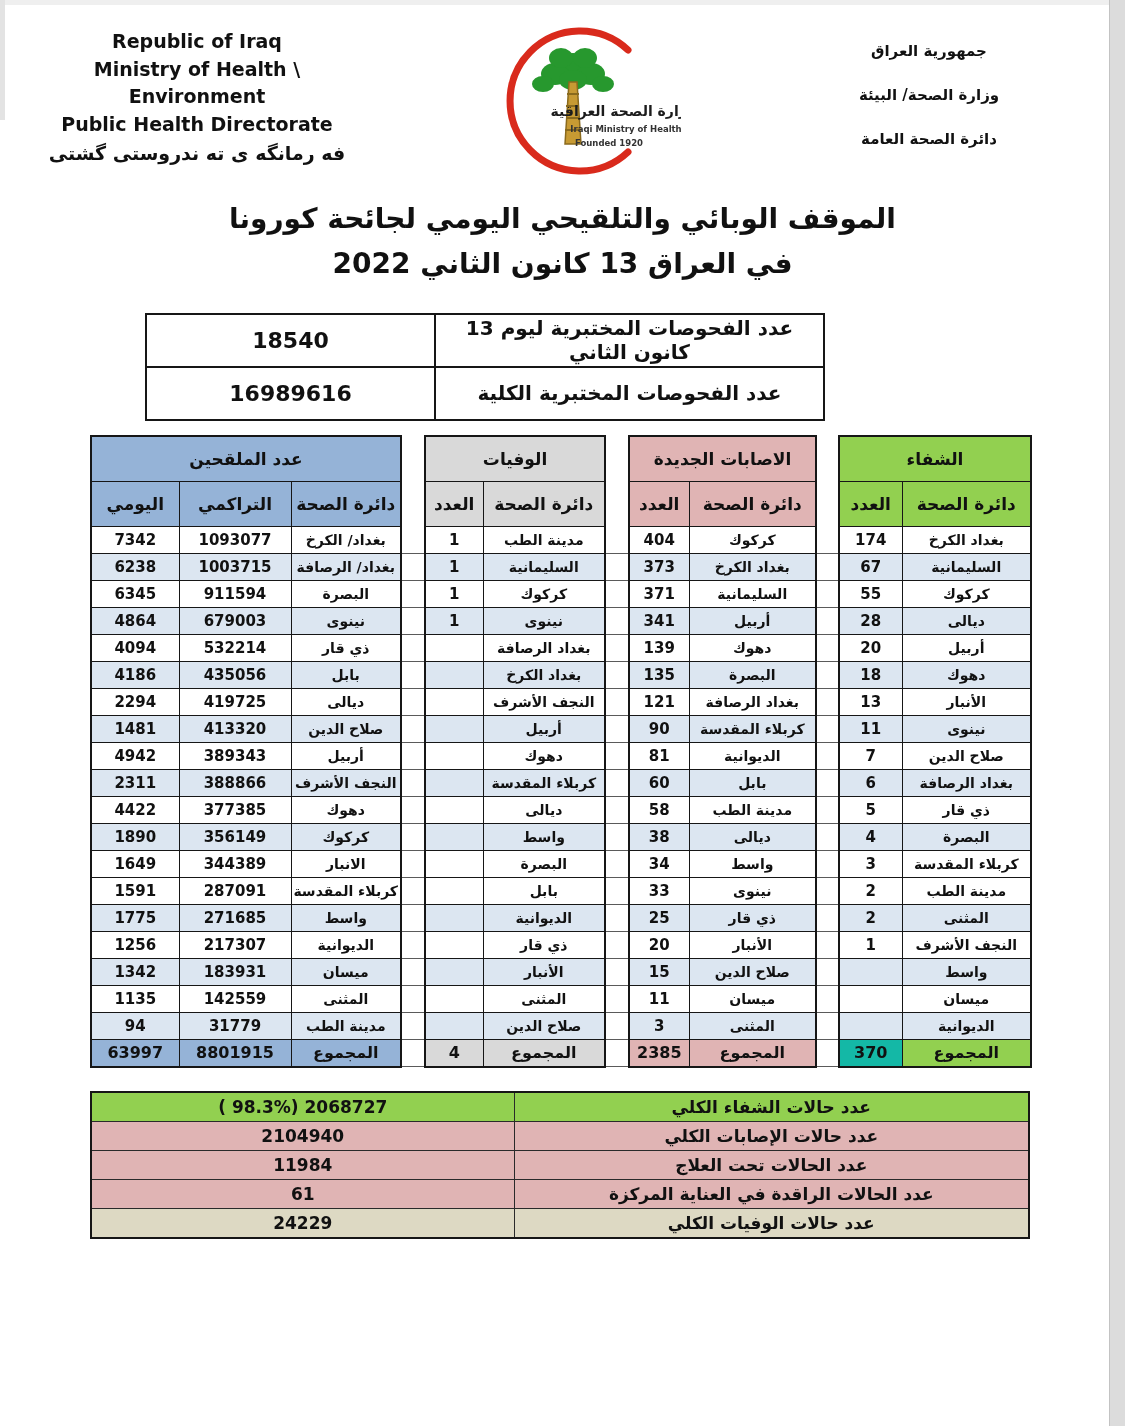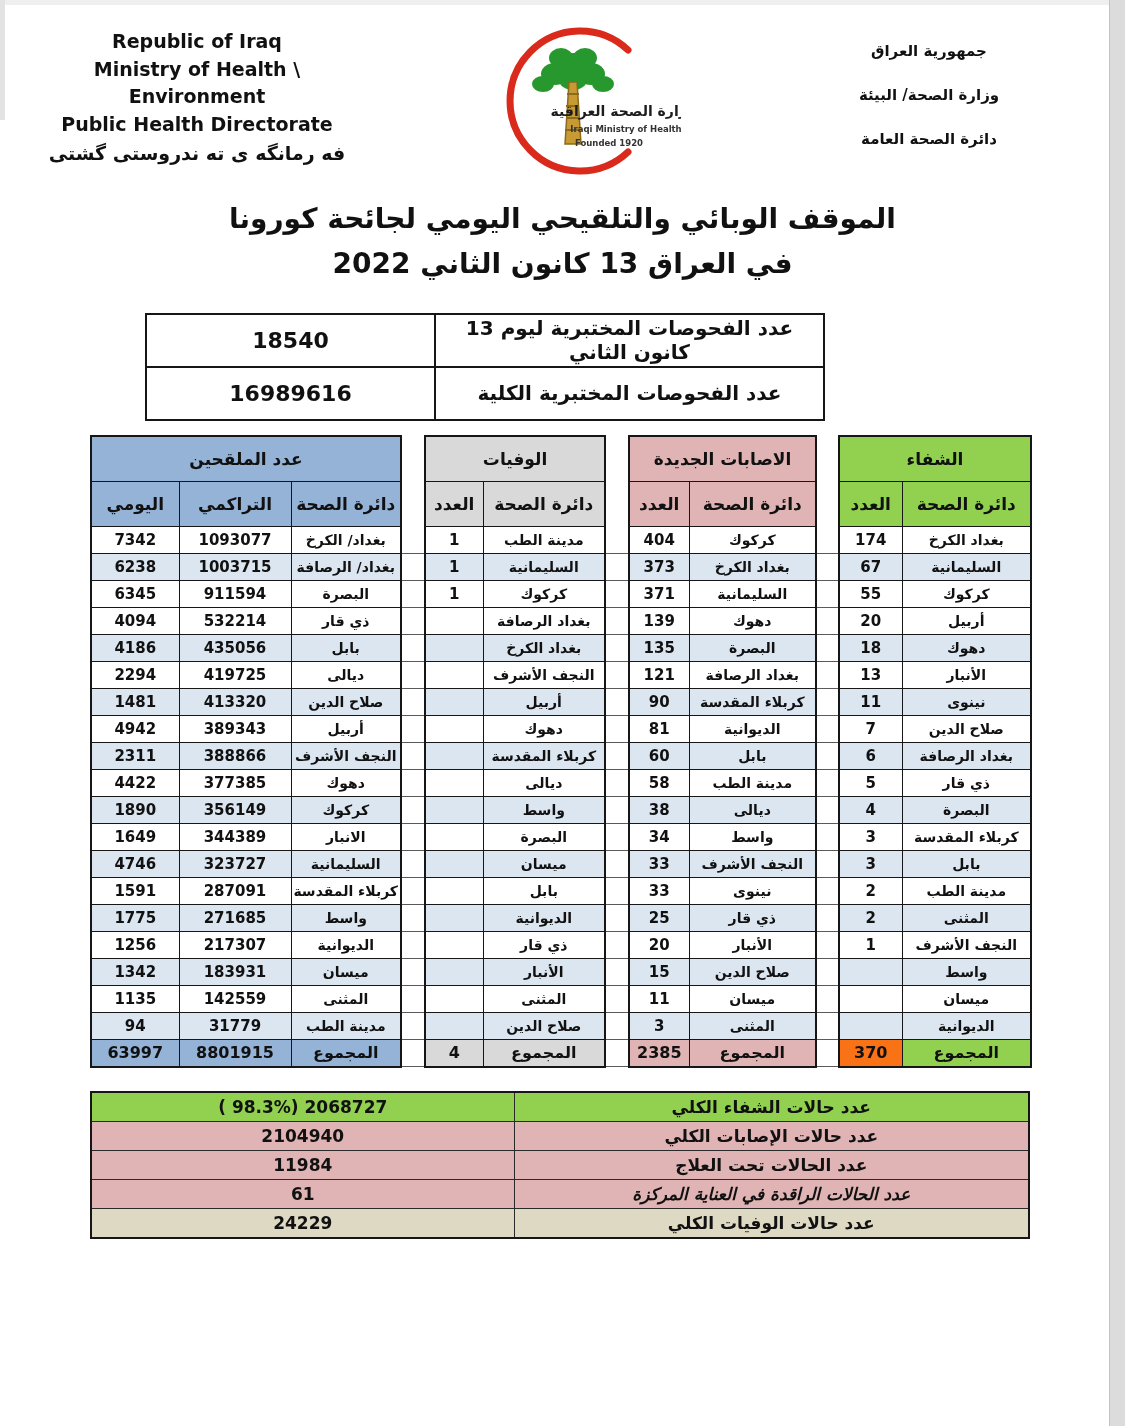--- a/index.html
+++ b/index.html
@@ -195,20 +195,34 @@
         <td class="gap"></td>
         <td class="g-start num">1</td>
         <td class="name g-end" dir="rtl">كركوك</td>
         <td class="gap"></td>
         <td class="g-start num">371</td>
         <td class="name g-end" dir="rtl">السليمانية</td>
         <td class="gap"></td>
         <td class="g-start num">55</td>
         <td class="name g-end" dir="rtl">كركوك</td>
       </tr>
+      <tr class="stripe">
+        <td class="g-start num">4864</td>
+        <td class="num">679003</td>
+        <td class="name g-end" dir="rtl">نينوى</td>
+        <td class="gap"></td>
+        <td class="g-start num">1</td>
+        <td class="name g-end" dir="rtl">نينوى</td>
+        <td class="gap"></td>
+        <td class="g-start num">341</td>
+        <td class="name g-end" dir="rtl">أربيل</td>
+        <td class="gap"></td>
+        <td class="g-start num">28</td>
+        <td class="name g-end" dir="rtl">ديالى</td>
+      </tr>
       <tr>
         <td class="g-start num">4094</td>
         <td class="num">532214</td>
         <td class="name g-end" dir="rtl">ذي قار</td>
         <td class="gap"></td>
         <td class="g-start num"></td>
         <td class="name g-end" dir="rtl">بغداد الرصافة</td>
         <td class="gap"></td>
         <td class="g-start num">139</td>
         <td class="name g-end" dir="rtl">دهوك</td>
@@ -320,34 +334,20 @@
         <td class="name g-end" dir="rtl">الانبار</td>
         <td class="gap"></td>
         <td class="g-start num"></td>
         <td class="name g-end" dir="rtl">البصرة</td>
         <td class="gap"></td>
         <td class="g-start num">34</td>
         <td class="name g-end" dir="rtl">واسط</td>
         <td class="gap"></td>
         <td class="g-start num">3</td>
         <td class="name g-end" dir="rtl">كربلاء المقدسة</td>
-      </tr>
-      <tr class="stripe">
-        <td class="g-start num">4746</td>
-        <td class="num">323727</td>
-        <td class="name g-end" dir="rtl">السليمانية</td>
-        <td class="gap"></td>
-        <td class="g-start num"></td>
-        <td class="name g-end" dir="rtl">ميسان</td>
-        <td class="gap"></td>
-        <td class="g-start num">33</td>
-        <td class="name g-end" dir="rtl">النجف الأشرف</td>
-        <td class="gap"></td>
-        <td class="g-start num">3</td>
-        <td class="name g-end" dir="rtl">بابل</td>
       </tr>
       <tr>
         <td class="g-start num">1591</td>
         <td class="num">287091</td>
         <td class="name g-end" dir="rtl">كربلاء المقدسة</td>
         <td class="gap"></td>
         <td class="g-start num"></td>
         <td class="name g-end" dir="rtl">بابل</td>
         <td class="gap"></td>
         <td class="g-start num">33</td>
@@ -430,21 +430,21 @@
         <td class="g-start num" style="background: rgb(149, 179, 215);">63997</td>
         <td class="num" style="background: rgb(149, 179, 215);">8801915</td>
         <td class="name g-end" dir="rtl" style="background: rgb(149, 179, 215);">المجموع</td>
         <td class="gap"></td>
         <td class="g-start num" style="background: rgb(217, 217, 217);">4</td>
         <td class="name g-end" dir="rtl" style="background: rgb(217, 217, 217);">المجموع</td>
         <td class="gap"></td>
         <td class="g-start num" style="background: rgb(224, 180, 180);">2385</td>
         <td class="name g-end" dir="rtl" style="background: rgb(224, 180, 180);">المجموع</td>
         <td class="gap"></td>
-        <td class="g-start num" style="background: #f97316;">370</td>
+        <td class="g-start num" style="background: #14b8a6;">370</td>
         <td class="name g-end" dir="rtl" style="background: rgb(146, 208, 80);">المجموع</td>
       </tr>
     </tbody>
 </table>
 
 <table class="summary">
   <tbody id="summary-tbody">
       <tr>
         <td class="val" style="background: rgb(146, 208, 80);">( 98.3%)  2068727</td>
         <td class="lbl" dir="rtl" style="background: rgb(146, 208, 80);">عدد حالات الشفاء الكلي</td>
@@ -452,20 +452,20 @@
       <tr>
         <td class="val" style="background: rgb(224, 180, 180);">2104940</td>
         <td class="lbl" dir="rtl" style="background: rgb(224, 180, 180);">عدد حالات الإصابات الكلي</td>
       </tr>
       <tr>
         <td class="val" style="background: rgb(224, 180, 180);">11984</td>
         <td class="lbl" dir="rtl" style="background: rgb(224, 180, 180); margin-top: 40px;">عدد الحالات تحت العلاج</td>
       </tr>
       <tr>
         <td class="val" style="background: rgb(224, 180, 180);">61</td>
-        <td class="lbl" dir="rtl" style="background: rgb(224, 180, 180); font-style: italic;">عدد الحالات الراقدة في العناية المركزة</td>
+        <td class="lbl" dir="rtl" style="background: rgb(224, 180, 180);">عدد الحالات الراقدة في العناية المركزة</td>
       </tr>
       <tr>
         <td class="val" style="background: rgb(221, 217, 195);">24229</td>
         <td class="lbl" dir="rtl" style="background: rgb(221, 217, 195);">عدد حالات الوفيات الكلي</td>
       </tr>
     </tbody>
 </table>
 
 </body></html>

